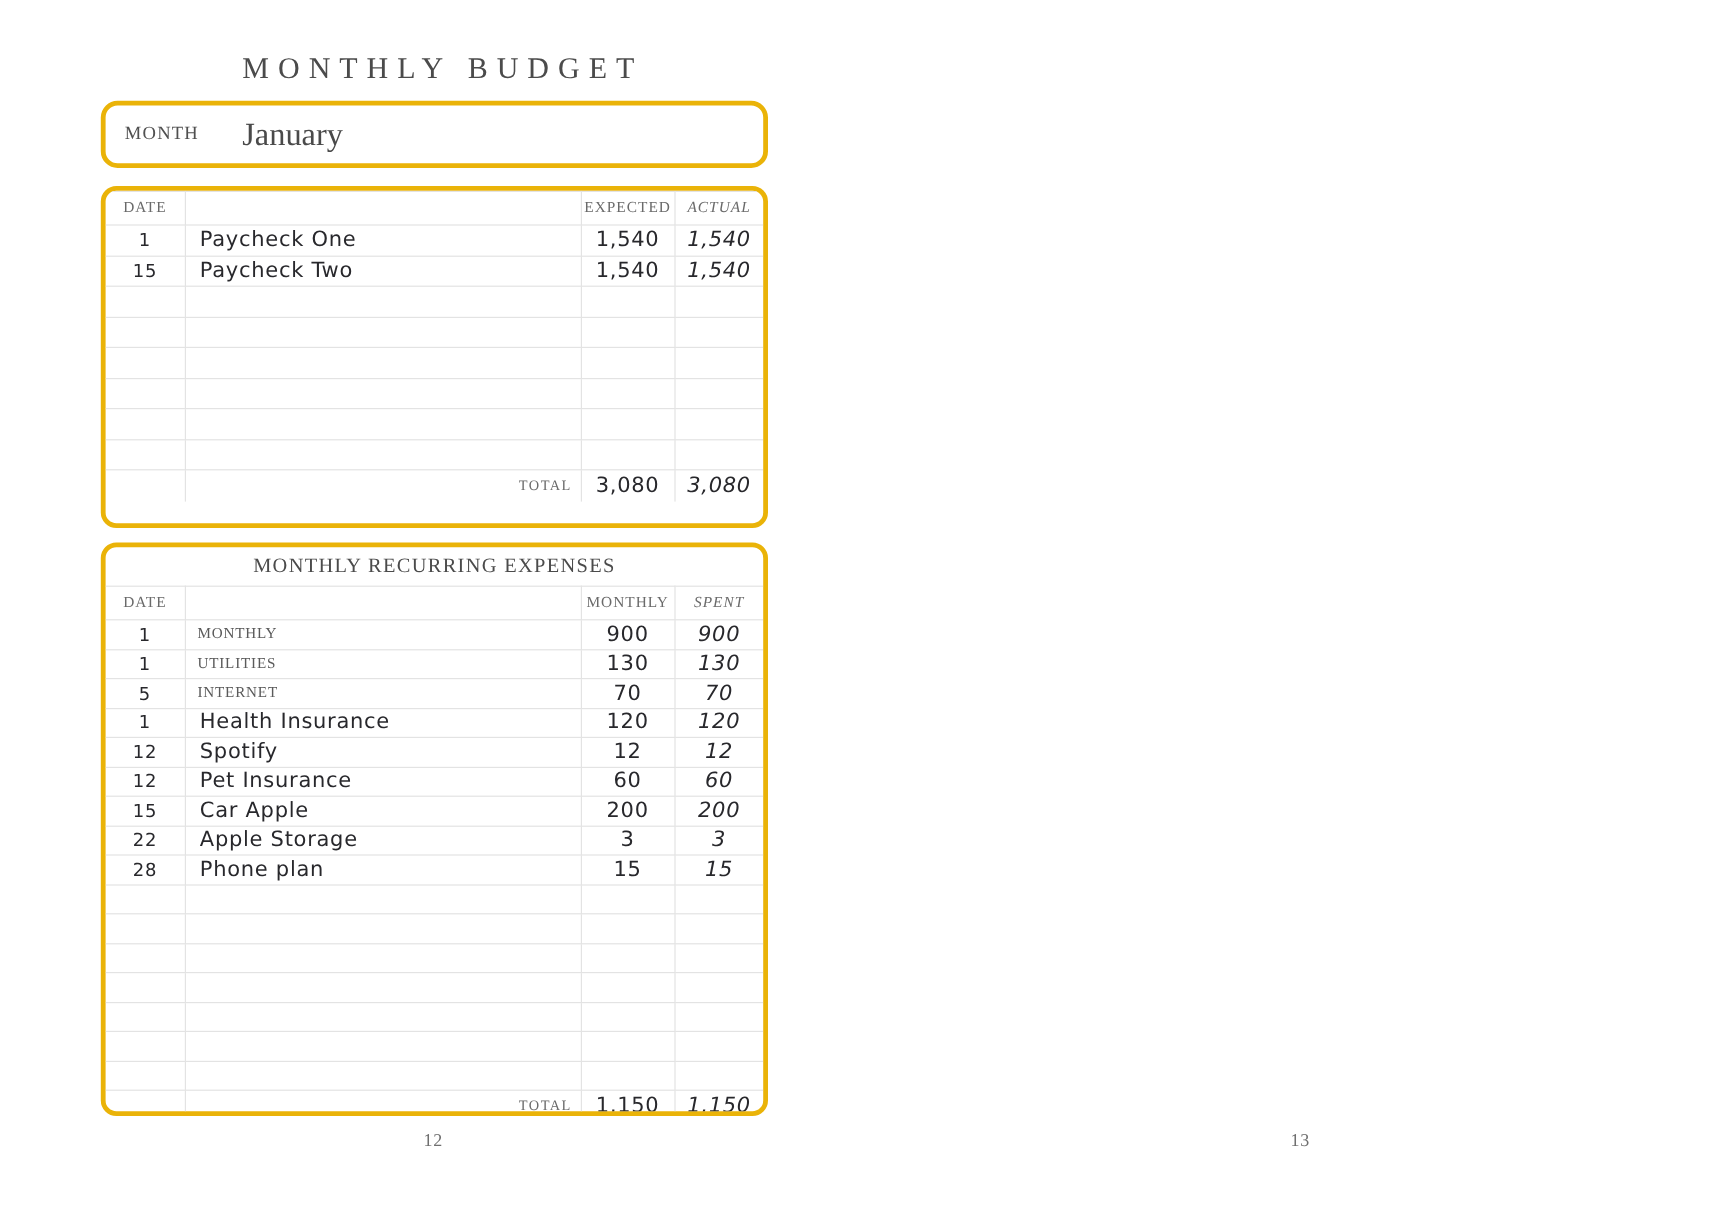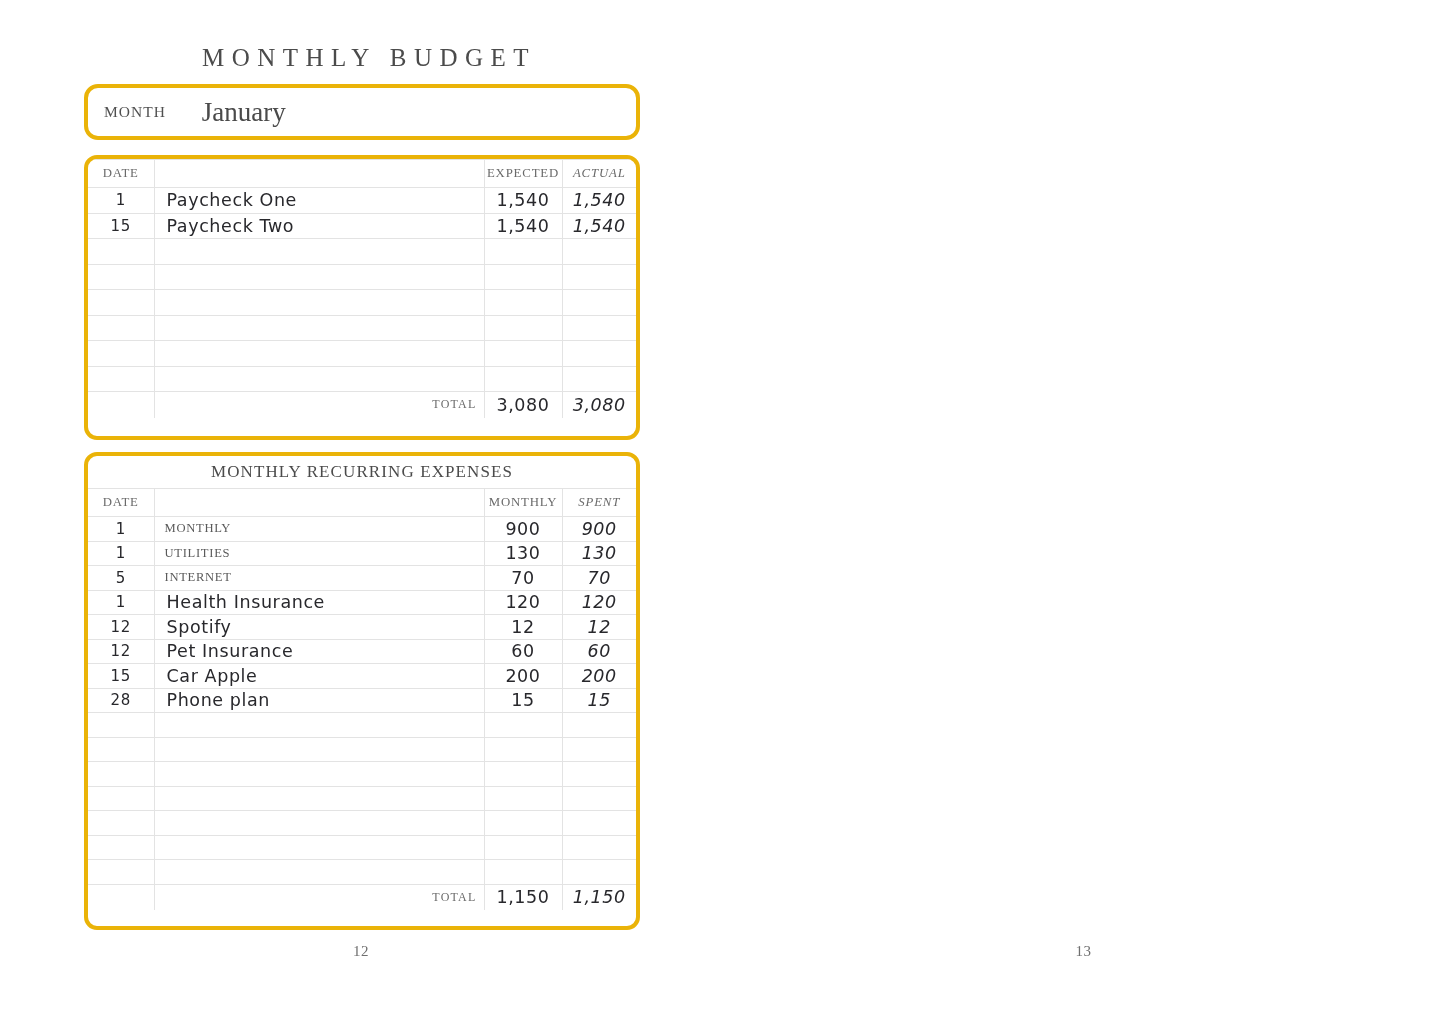--- a/index.html
+++ b/index.html
@@ -303,20 +303,26 @@
               <td class="hand">60</td>
               <td class="hand">60</td>
             </tr>
             <tr class="r24">
               <td class="hand hand-date">15</td>
               <td class="hand hand-left">Car Apple</td>
               <td class="hand">200</td>
               <td class="hand">200</td>
             </tr>
             <tr class="r24">
+              <td class="hand hand-date">22</td>
+              <td class="hand hand-left">Apple Storage</td>
+              <td class="hand">3</td>
+              <td class="hand">3</td>
+            </tr>
+            <tr class="r24">
               <td class="hand hand-date">28</td>
               <td class="hand hand-left">Phone plan</td>
               <td class="hand">15</td>
               <td class="hand">15</td>
             </tr>
             <tr class="r24">
               <td class="hand hand-date"></td>
               <td class="hand hand-left"></td>
               <td class="hand"></td>
               <td class="hand"></td>

